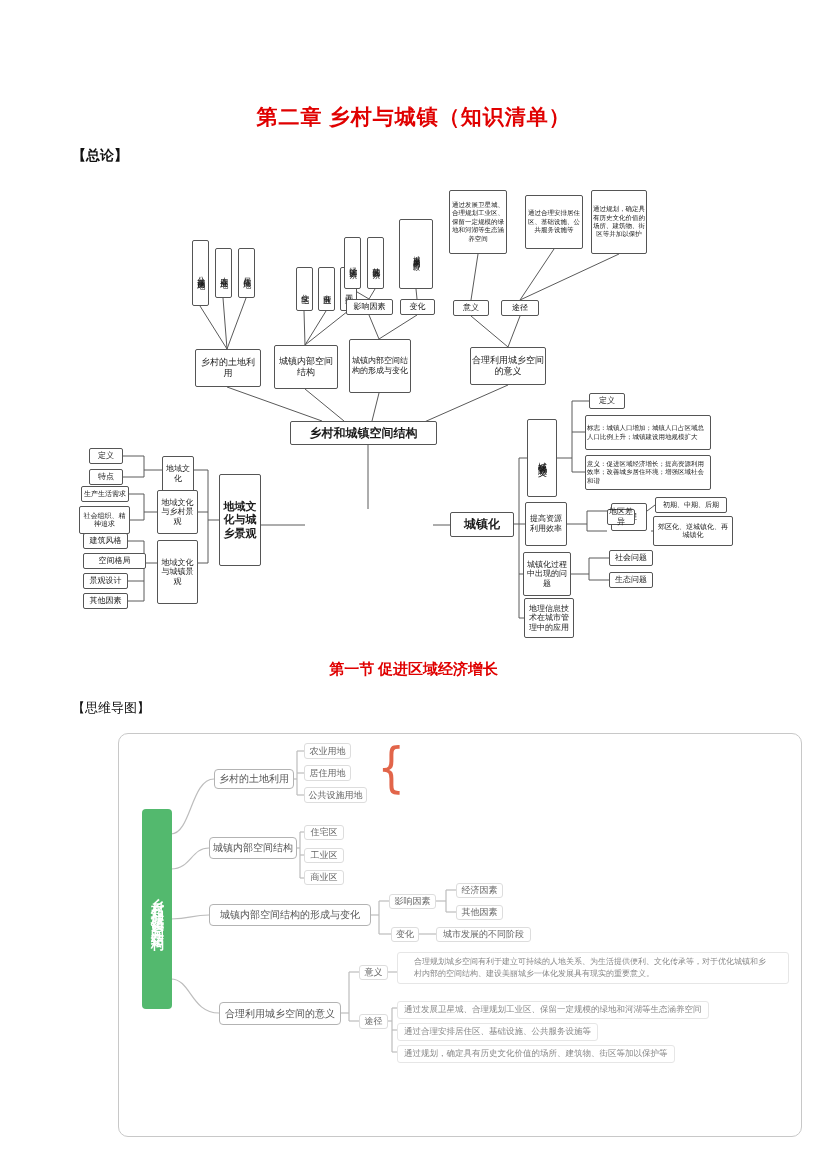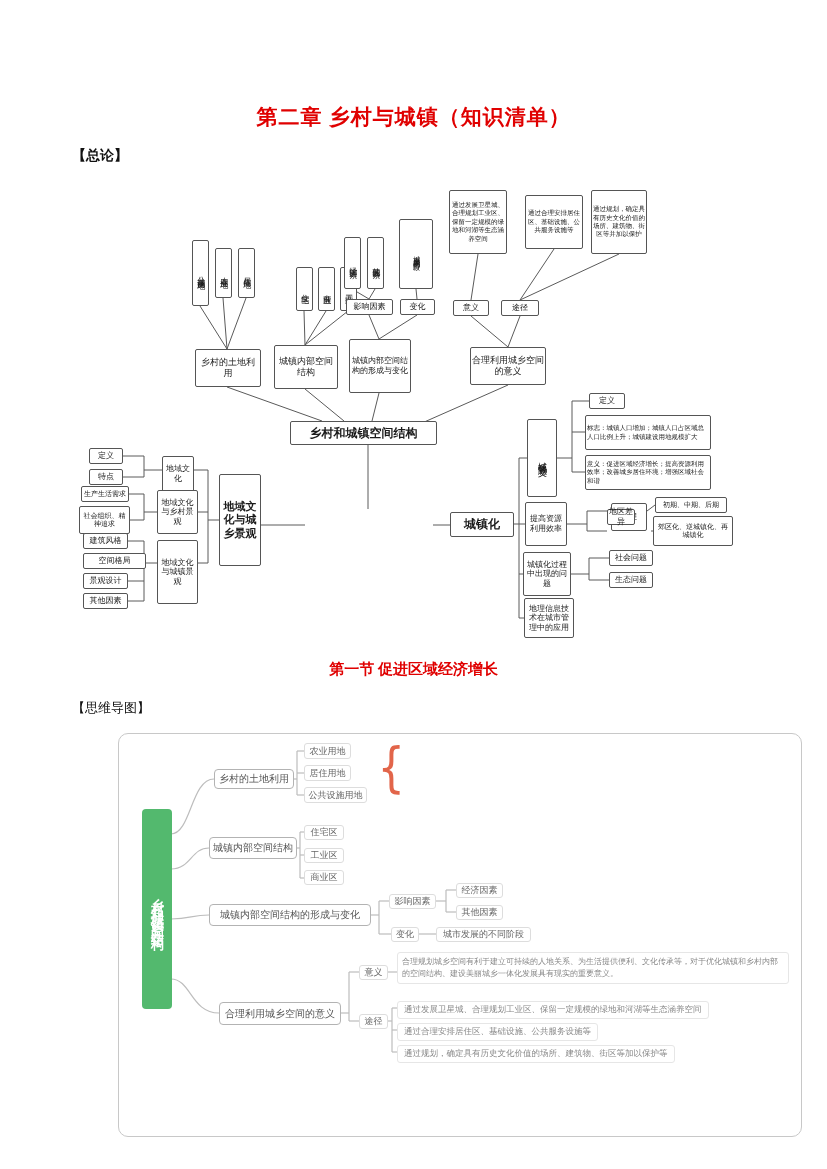--- a/index.html
+++ b/index.html
@@ -29,21 +29,21 @@
   .root2{position:absolute;background:#53b96e;color:#fff;writing-mode:vertical-rl;
          text-orientation:upright;display:flex;align-items:center;justify-content:center;
          font-size:13px;font-weight:bold;letter-spacing:5px;border-radius:4px}
   .g{position:absolute;box-sizing:border-box;background:#fff;border:1px solid #b3b3b3;
      border-radius:4px;display:flex;align-items:center;justify-content:center;
      text-align:center;font-size:10px;color:#555}
   .g.leaf{border-color:#ddd;font-size:9px;color:#666;border-radius:3px}
   .txt{position:absolute;font-size:8.5px;color:#888;border:1px solid #e6e6e6;
        border-radius:3px;padding:2px 6px;background:#fff;white-space:nowrap}
   .txtblock{position:absolute;box-sizing:border-box;font-size:8px;color:#888;
-            border:1px solid #e6e6e6;border-radius:3px;padding:3px 4px;background:#fff;
+            border:1px solid #e6e6e6;border-radius:3px;padding:3px 16px;background:#fff;
             line-height:1.5;text-align:left}
   .note{position:absolute;color:#e2654a;font-size:9px;line-height:1.7}
   .brace{position:absolute;color:#e2654a;font-size:54px;line-height:60px;
          transform:scaleX(.8);font-family:"DejaVu Sans",sans-serif}
 </style>
 </head>
 <body>
 
 <div class="page">
 

